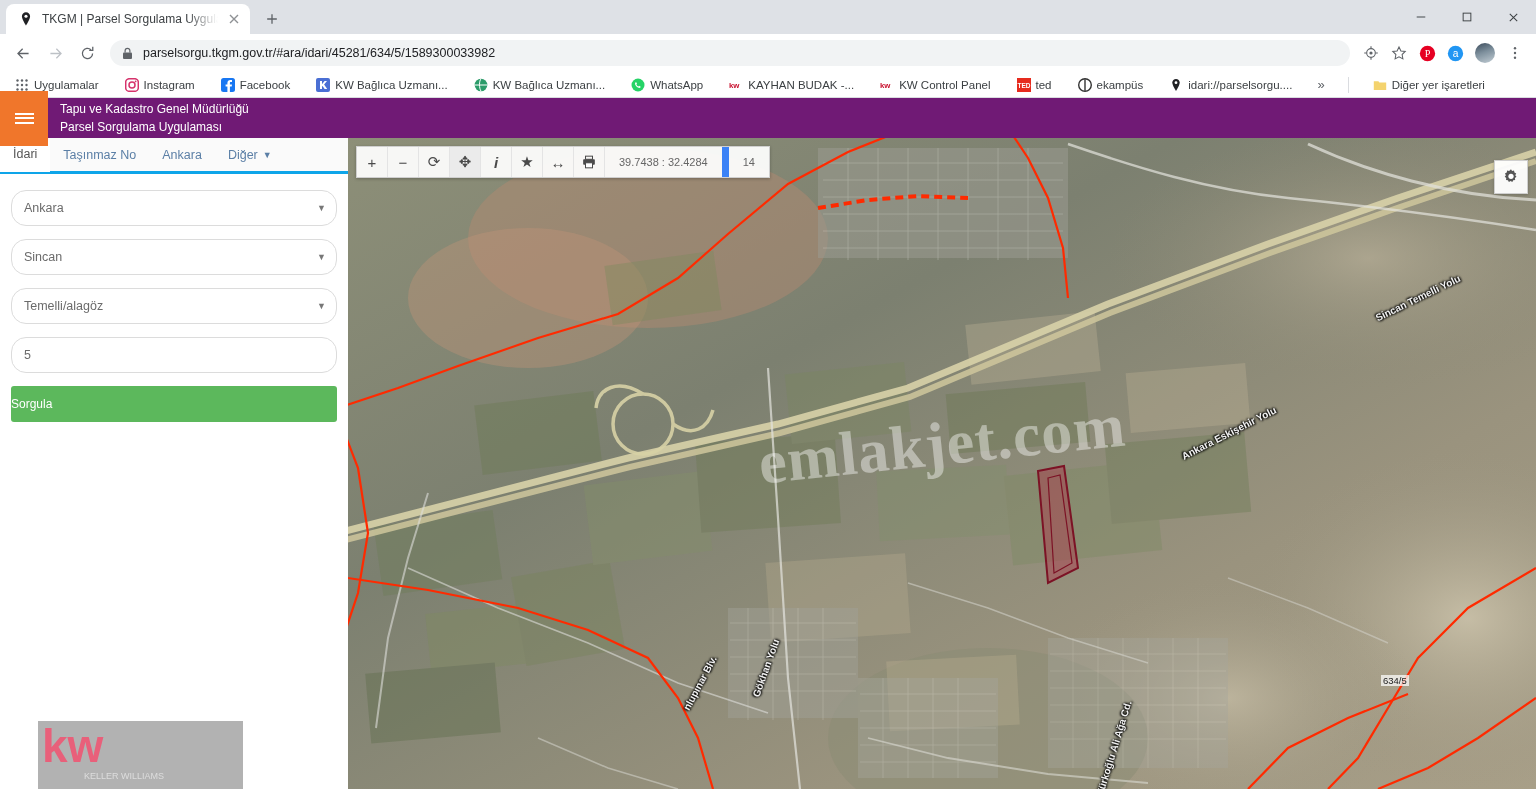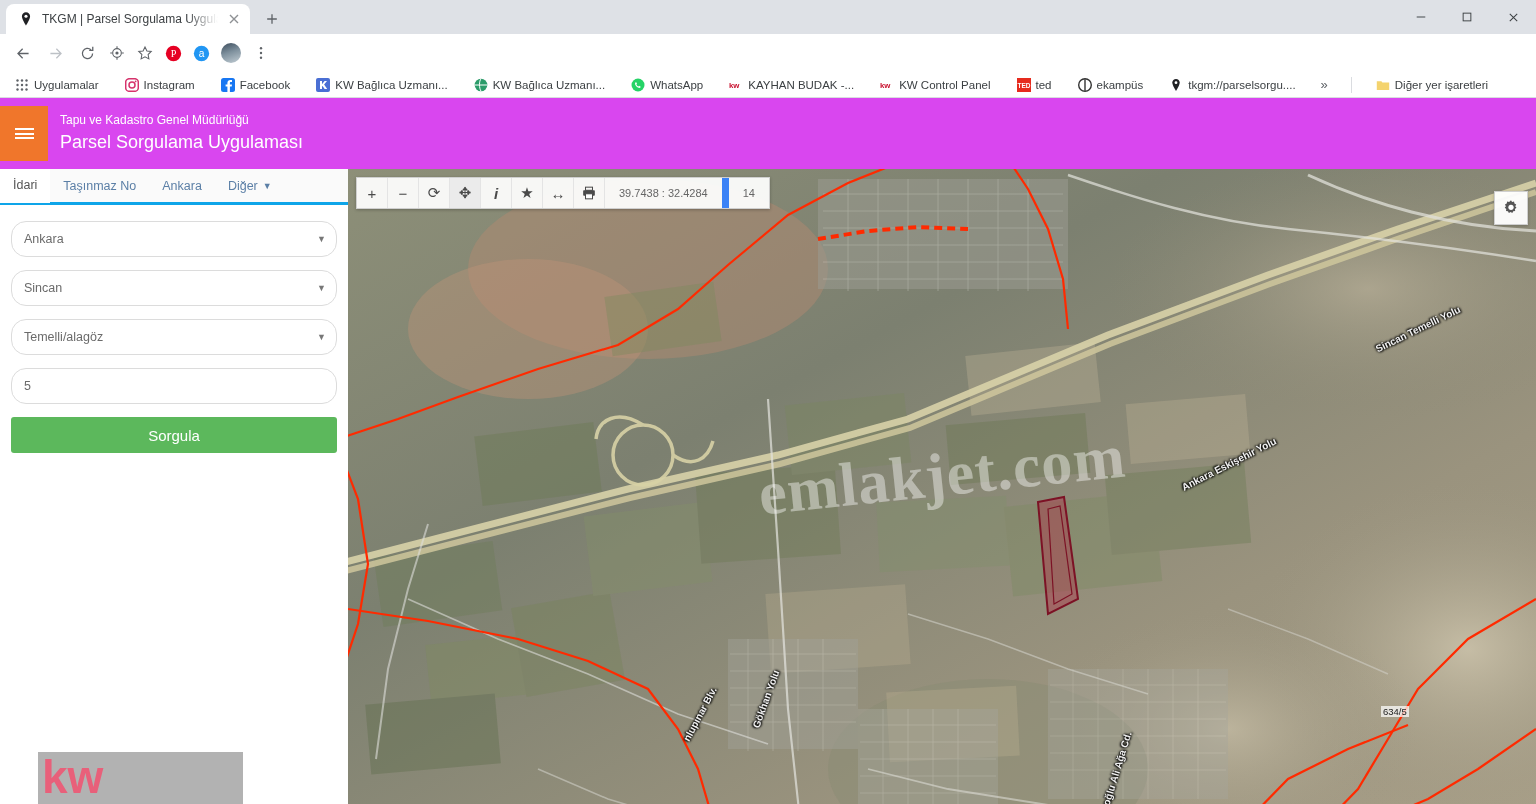--- a/index.html
+++ b/index.html
@@ -66,31 +66,31 @@
   }
   .bm { display: flex; align-items: center; gap: 5px; padding: 2px 7px; white-space: nowrap; }
   .bm-ico { width: 14px; height: 14px; flex: none; display:block; }
   .bm-sep { width: 1px; height: 16px; background: #dadce0; margin: 0 5px; }
   .chev { padding: 2px 6px; color: #5f6368; font-size: 13px; }
 
   
   .app { position: relative; height: 706px; background: #fff; }
 
   .apphdr {
-    height: 71px; background: #d946ef; display: flex; align-items: center;
+    height: 40px; background: #701a75; display: flex; align-items: center;
     position: relative; z-index: 5;
   }
   .burger {
     width: 48px; height: 55px; background: #f0762b;
     display: flex; align-items: center; justify-content: center; flex: none;
   }
   .burger span { display:block; width:19px; height:2px; background:#fff; margin:2.5px 0; }
   .apptitle { margin-left: 12px; color: #fff; line-height: 1.5; }
   .apptitle .l1 { font-size: 12px; }
-  .apptitle .l2 { font-size: 18px; }
+  .apptitle .l2 { font-size: 12px; }
 
   .body { display: flex; height: 651px; }
 
   .sidebar { width: 348px; flex: none; background: #fff; position: relative; }
   .tabs {
     height: 36px; border-bottom: 3px solid #0ea5e9; display: flex;
     align-items: stretch; background: #fafafa;
   }
   .tabitem {
     display: flex; align-items: center; padding: 0 13px;
@@ -102,22 +102,22 @@
   .form { padding: 16px 11px 0 11px; }
   .field {
     height: 36px; border: 1px solid #dcdcdc; border-radius: 15px;
     display: flex; align-items: center; padding: 0 12px;
     font-size: 12.5px; color: #6b6b6b; margin-bottom: 13px; background: #fff;
     position: relative;
   }
   .field .dd { position: absolute; right: 10px; font-size: 9px; color: #777; }
   .sorgula {
     height: 36px; background: #5cb85c; border-radius: 3px; color: #fff;
-    display: flex; align-items: center; justify-content: center;
-    font-size: 15px; margin-top: 4px;
+    display: flex; align-items: center; justify-content: flex-start;
+    font-size: 12px; margin-top: 4px;
   }
 
   
   .map { flex: 1; position: relative; overflow: hidden; background: #6f6b5c; }
   .mapcanvas { position: absolute; inset: 0; }
 
   .maptools {
     position: absolute; left: 8px; top: 8px; height: 32px;
     background: rgba(255,255,255,.93); display: flex; align-items: stretch;
     border: 1px solid #cfcfcf; box-shadow: 0 1px 3px rgba(0,0,0,.25);
@@ -216,20 +216,27 @@
   <div class="navbtn">
     <svg viewBox="0 0 20 20" width="17" height="17">
       <path d="M4 10h11.5M11 4.5L16.5 10 11 15.5" fill="none" stroke="#bdc1c6" stroke-width="1.5"></path>
     </svg>
   </div>
   <div class="navbtn">
     <svg viewBox="0 0 20 20" width="17" height="17">
       <path d="M16 10a6 6 0 1 1-1.9-4.4" fill="none" stroke="#5f6368" stroke-width="1.5"></path>
       <path d="M16.2 2.2v4.2h-4.2" fill="none" stroke="#5f6368" stroke-width="1.5"></path>
     </svg>
+  </div>
+  <div class="omnibox">
+    <svg width="11" height="13" viewBox="0 0 11 13">
+      <rect x="1" y="5.4" width="9" height="6.6" rx="1" fill="#5f6368"></rect>
+      <path d="M3.1 5.4V3.7a2.4 2.4 0 0 1 4.8 0v1.7" fill="none" stroke="#5f6368" stroke-width="1.2"></path>
+    </svg>
+    <span class="omnibox-url">parselsorgu.tkgm.gov.tr/#ara/idari/45281/634/5/1589300033982</span>
   </div>
   <div class="omni-right">
     <div class="tb-icon">
       <svg viewBox="0 0 20 20" width="16" height="16">
         <circle cx="10" cy="10" r="5.4" fill="none" stroke="#5f6368" stroke-width="1.4"></circle>
         <circle cx="10" cy="10" r="2" fill="#5f6368"></circle>
         <path d="M10 1.5v2.6M10 15.9v2.6M1.5 10h2.6M15.9 10h2.6" stroke="#5f6368" stroke-width="1.4"></path>
       </svg>
     </div>
     <div class="tb-icon">
@@ -337,21 +344,21 @@
       <circle cx="7" cy="7" r="6.3" fill="none" stroke="#333" stroke-width="1.4"></circle>
       <path d="M7 1.2v11.6" stroke="#333" stroke-width="1.4"></path>
     </svg>
     <span>ekampüs</span>
   </div>
   <div class="bm">
     <svg class="bm-ico" viewBox="0 0 14 14">
       <path d="M7 .9C4.9.9 3.3 2.6 3.3 4.6c0 2.7 3.7 8.5 3.7 8.5s3.7-5.8 3.7-8.5C10.7 2.6 9.1.9 7 .9z" fill="#202124"></path>
       <circle cx="7" cy="4.7" r="1.4" fill="#fff"></circle>
     </svg>
-    <span>tkgm://parselsorgu....</span>
+    <span>idari://parselsorgu....</span>
   </div>
   <div class="chev">»</div>
   <div class="bm-sep"></div>
   <div class="bm">
     <svg class="bm-ico" viewBox="0 0 14 14">
       <path d="M.8 3.2h4.6l1 1.3h6.8v7.4H.8z" fill="#f4d36e"></path>
     </svg>
     <span>Diğer yer işaretleri</span>
   </div>
 </div>

